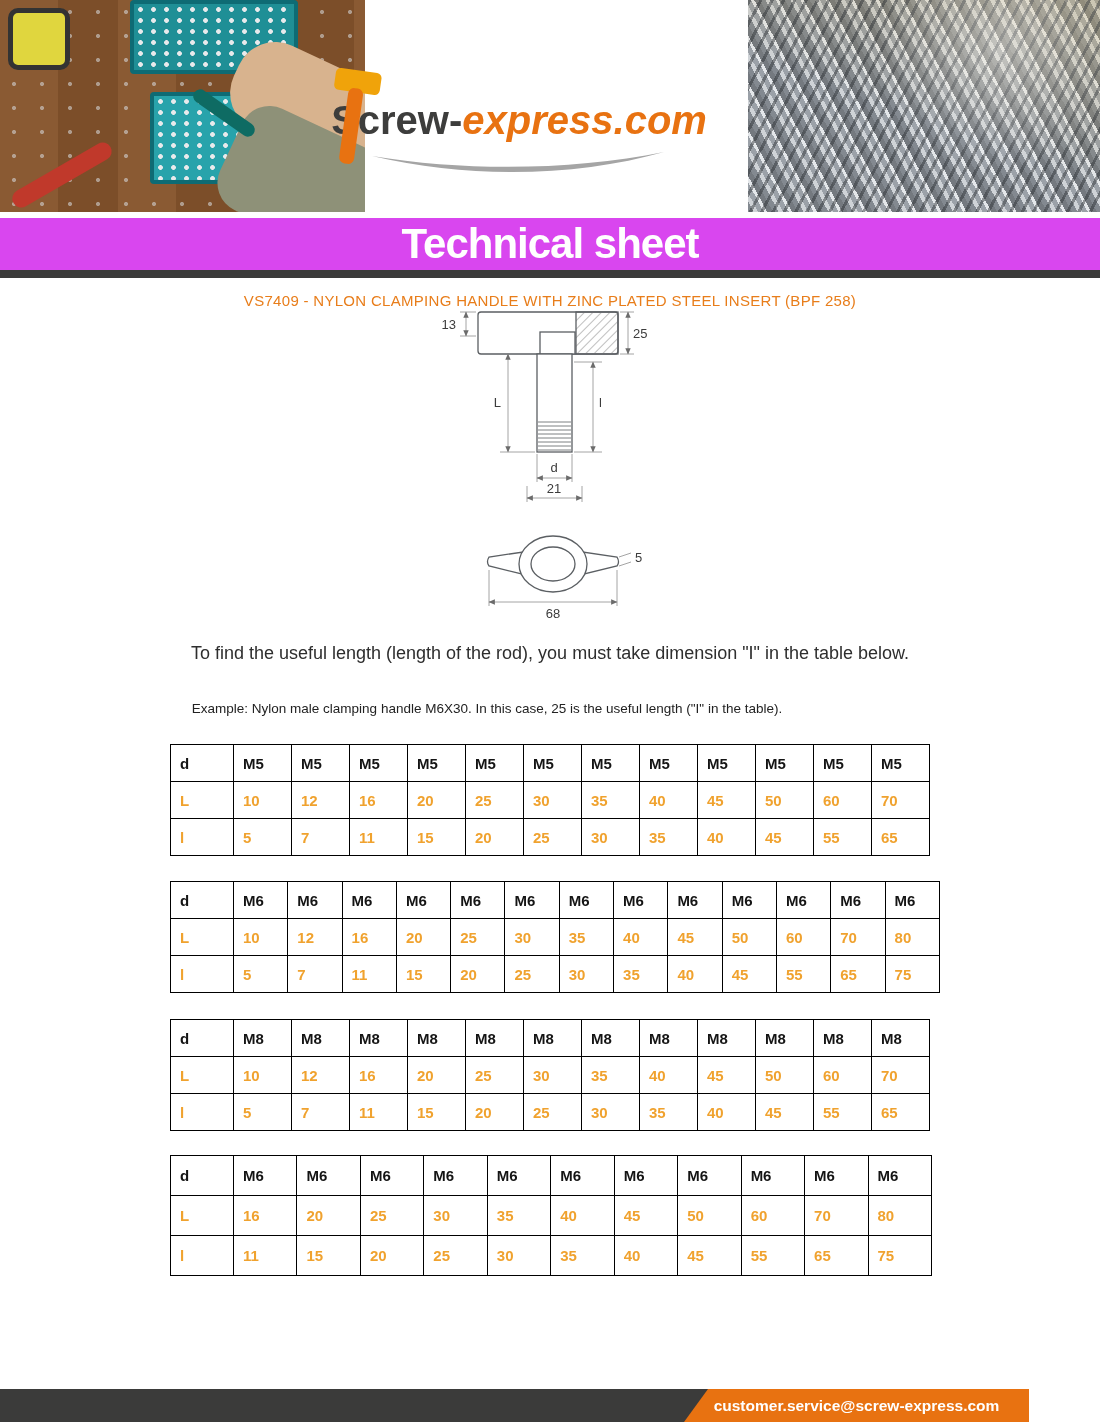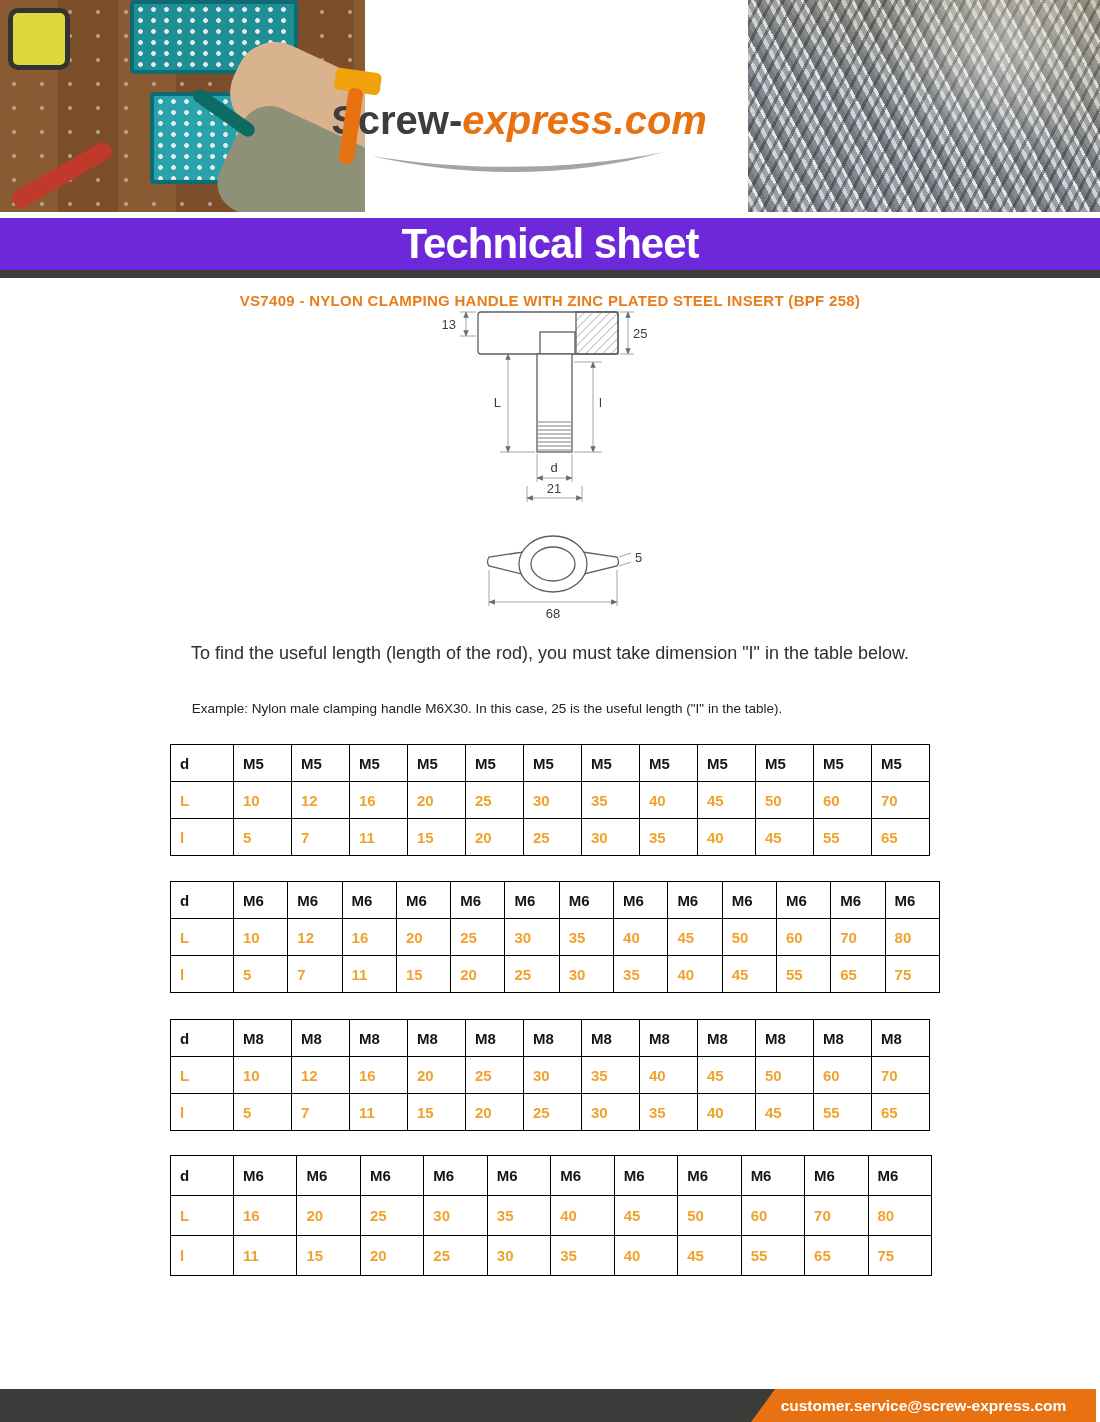--- a/index.html
+++ b/index.html
@@ -30,47 +30,47 @@
   .tape{position:absolute;left:8px;top:8px;width:52px;height:52px;background:#e0d63e;border:5px solid #333;border-radius:10px;}
 
   .logo-area{position:absolute;left:365px;top:0;width:308px;height:212px;display:flex;flex-direction:column;align-items:center;justify-content:center;margin-top:34px;}
   .logo{white-space:nowrap;font-size:40px;font-weight:bold;line-height:1;}
   .logo-dark{color:#3d3d3c;}
   .logo-orange{color:#e87211;font-style:italic;}
   .swoosh{margin-top:10px;}
   .hammer{position:absolute;left:322px;top:66px;}
 
   
-  .banner{position:absolute;top:218px;left:0;width:1100px;height:52px;background:#6d28d9;display:flex;align-items:center;justify-content:center;}
+  .banner{position:absolute;top:218px;left:0;width:1100px;height:52px;background:#d946ef;display:flex;align-items:center;justify-content:center;}
   .banner-title{color:#ffffff;font-size:42px;font-weight:800;letter-spacing:-1px;}
   .dark-strip{position:absolute;top:270px;left:0;width:1100px;height:8px;background:#3b3b3a;}
 
   
-  .product-title{position:absolute;top:292px;left:0;width:1100px;text-align:center;color:#e87d1a;font-size:15px;font-weight:bold;letter-spacing:.3px;}
+  .product-title{position:absolute;top:292px;left:0;width:1100px;text-align:center;color:#e87d1a;font-size:15px;font-weight:normal;letter-spacing:.3px;}
   .instruction{position:absolute;top:643px;left:0;width:1100px;text-align:center;color:#2e2e2e;font-size:18px;}
   .example{position:absolute;top:701px;left:0;width:974px;text-align:center;color:#222;font-size:13.5px;}
 
   
   .drawing{position:absolute;top:304px;left:50%;margin-left:-170px;width:340px;height:318px;}
   .draw-svg text{font-family:"Liberation Sans",sans-serif;font-size:13px;fill:#3c3c3c;}
 
   
   .tbl{border-collapse:collapse;background:#fff;position:absolute;left:170px;table-layout:fixed;}
   .tbl td{border:1px solid #000;font-weight:700;font-size:15px;padding:0 3px 0 9px;height:36px;vertical-align:middle;white-space:nowrap;overflow:hidden;}
   .tbl td.first{width:50px;}
   .tbl .hdr{color:#141414;}
   .tbl .lbl,.tbl .val{color:#f0a22e;}
   .t1{top:744px;width:760px;}
   .t2{top:881px;width:770px;}
   .t3{top:1019px;width:760px;}
   .t4{top:1155px;width:762px;}
   .t4 td{height:39px;}
 
   
-  .footer{position:absolute;left:0;bottom:0;width:1096px;height:33px;background:#3b3b3a;}
+  .footer{position:absolute;left:0;bottom:0;width:1003px;height:33px;background:#3b3b3a;padding-left:26px;}
   .footer-accent{position:absolute;right:0;top:0;height:33px;width:345px;background:#e87211;
     clip-path:polygon(24px 0,100% 0,100% 100%,0 100%);display:flex;align-items:center;justify-content:center;}
   .footer-email{color:#fff;font-weight:bold;font-size:15.5px;}
 </style>
 </head>
 <body>
 
 <div class="page">
 
   <div class="header">

